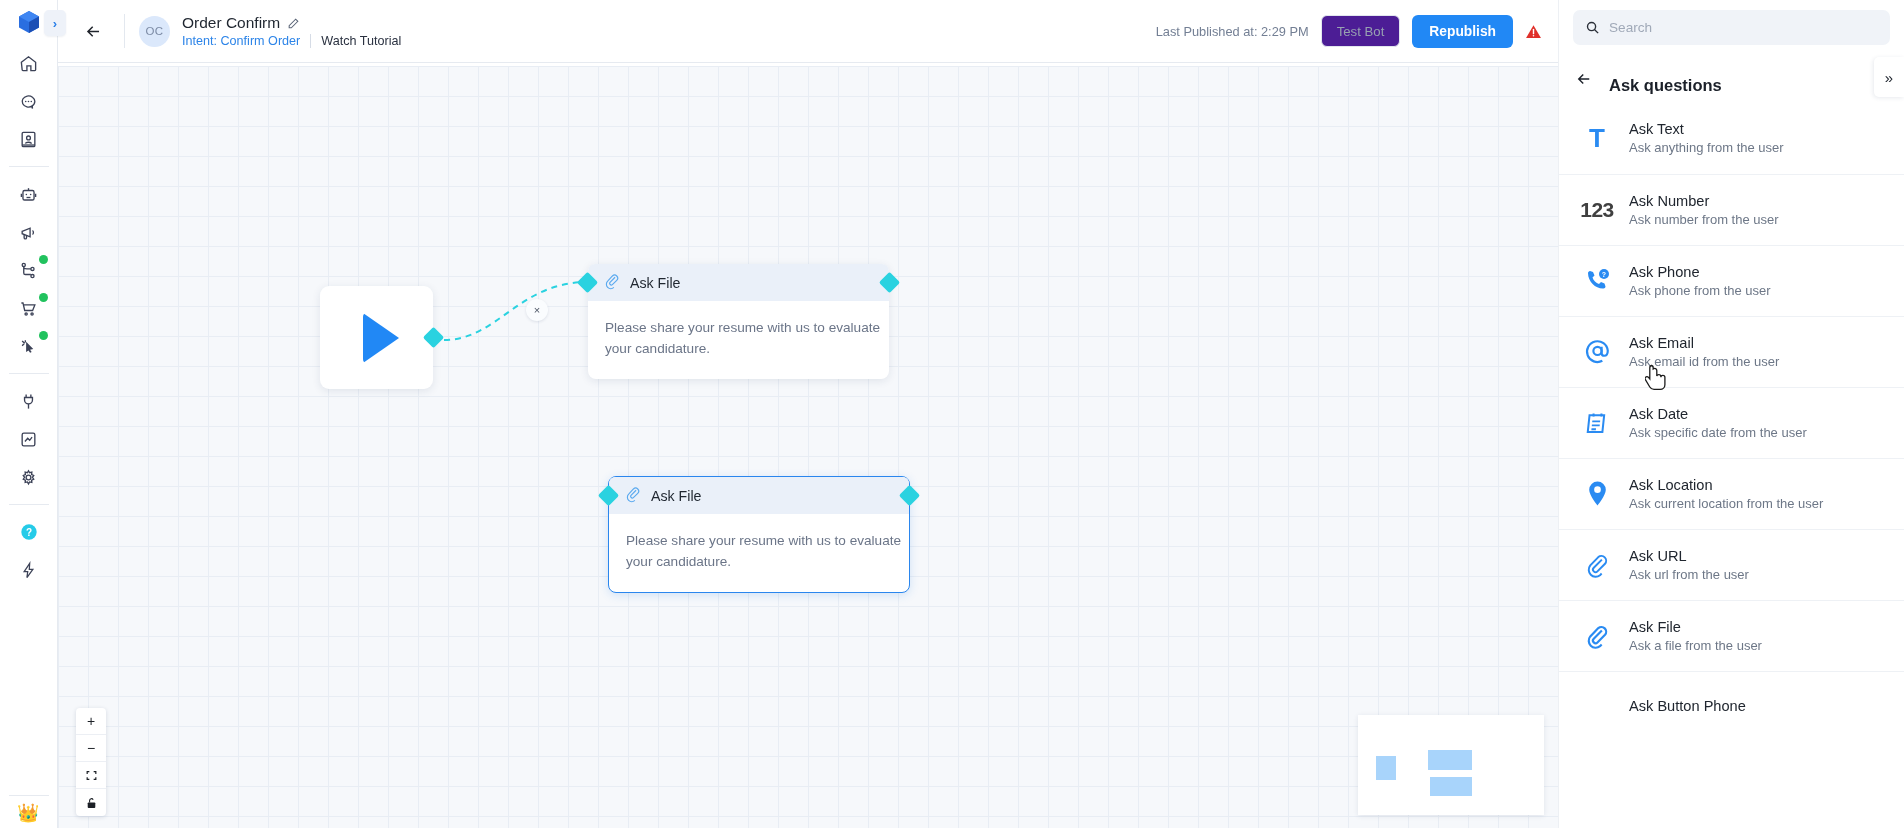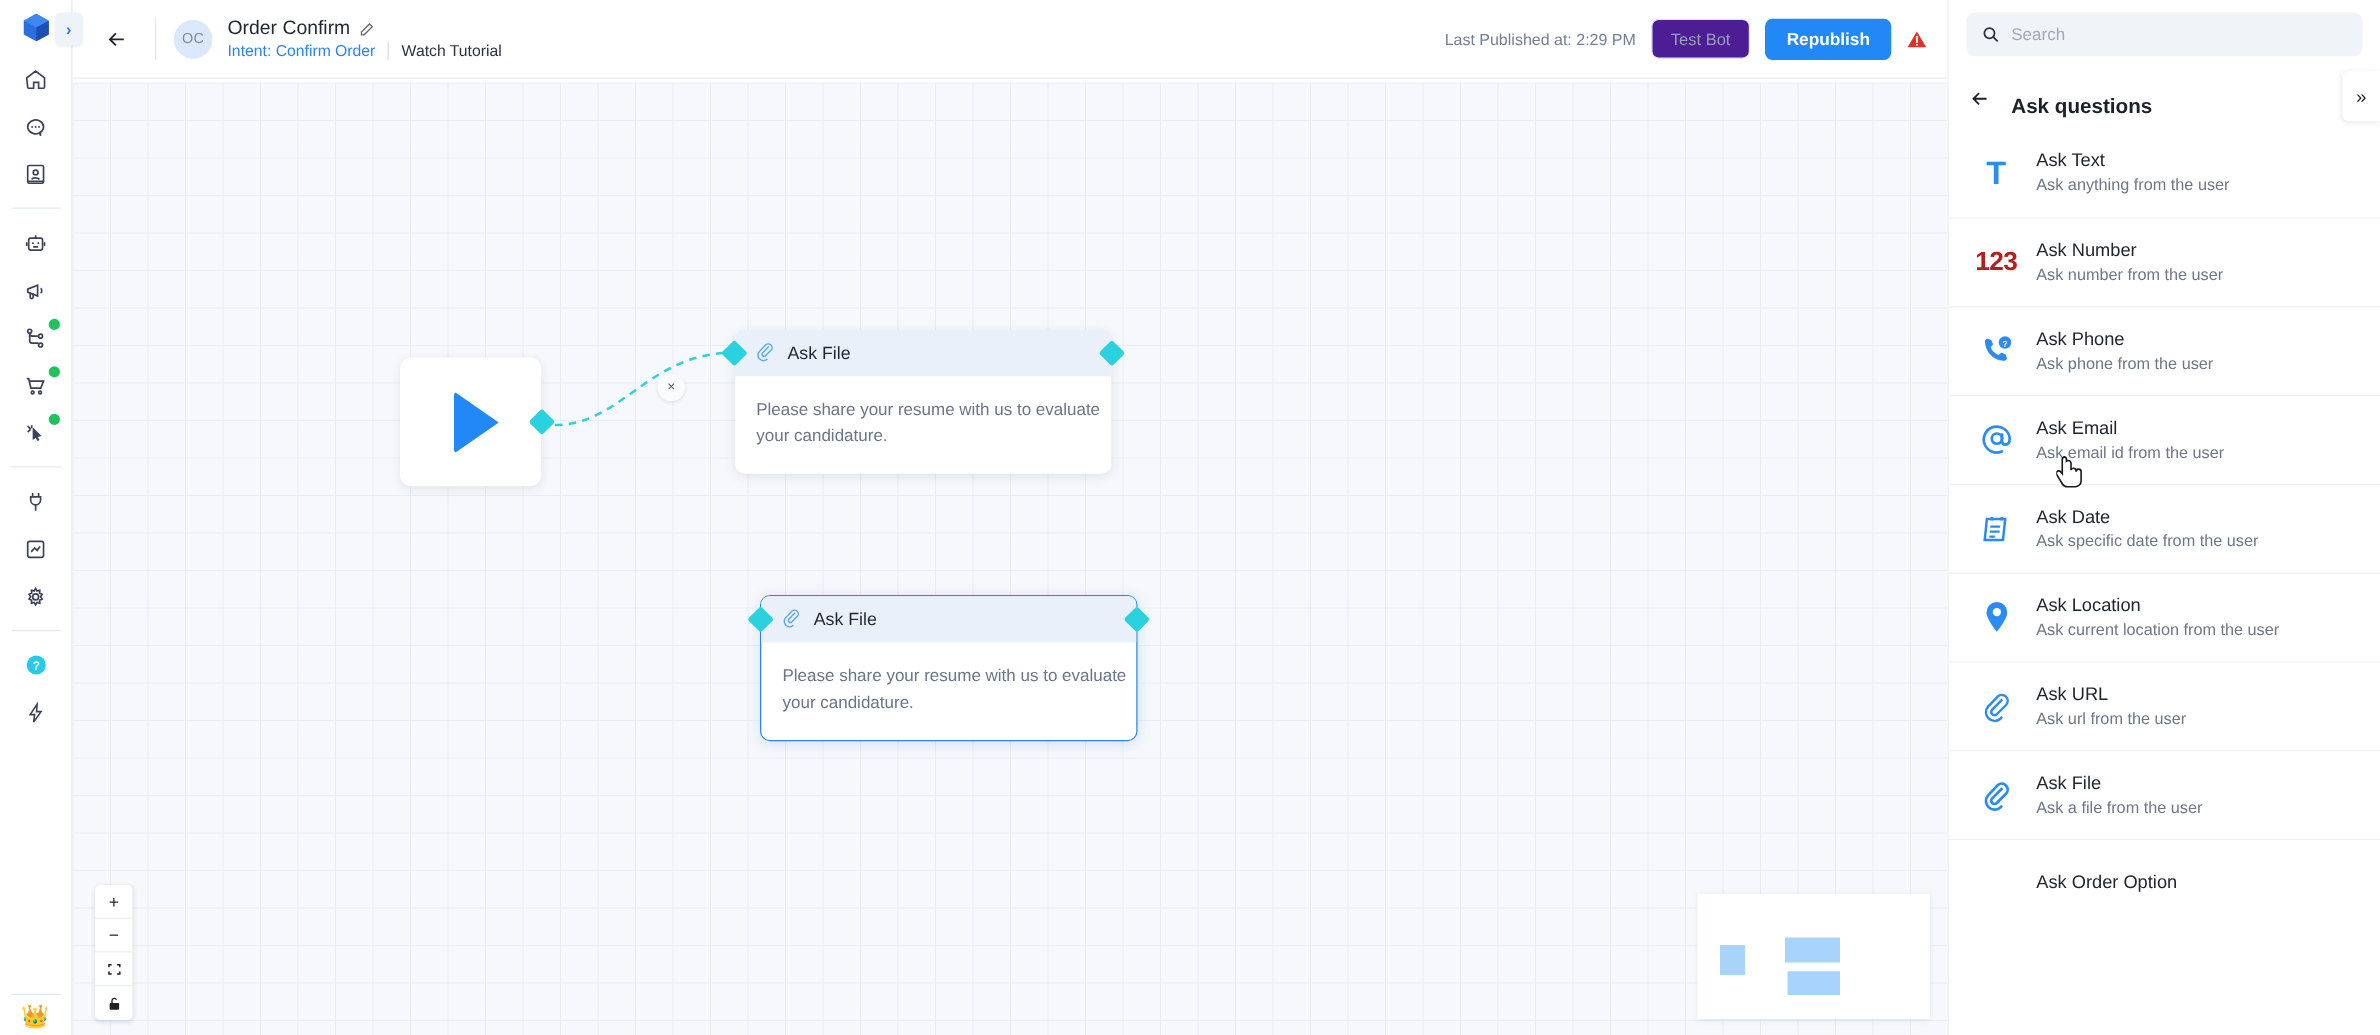--- a/index.html
+++ b/index.html
@@ -197,21 +197,21 @@
   .q-item {
     display: flex; align-items: center; gap: 16px;
     padding: 14px 16px 15px 22px; border-top: 1px solid #eef1f5;
     cursor: pointer; min-height: 71px;
   }
   .q-icon {
     width: 32px; min-width: 32px; height: 32px;
     display: flex; align-items: center; justify-content: center;
     color: #2a8bf2;
   }
-  .q-txt-123 { font-size: 21px; font-weight: bold; color: #b91c1c; letter-spacing: -.5px; }
+  .q-txt-123 { font-size: 21px; font-weight: bold; color: #404040; letter-spacing: -.5px; }
   .q-txt-T { font-size: 26px; font-weight: bold; color: #2a8bf2; line-height: 1; }
   .q-label { font-size: 14.6px; color: #20262f; }
   .q-desc { font-size: 13px; color: #6d7787; margin-top: 3px; }
 
   
   .cursor-ptr { position: absolute; z-index: 70; pointer-events: none; }
 </style>
 </head>
 <body>
 
@@ -552,21 +552,21 @@
         </span>
         <span>
           <div class="q-label">Ask File</div>
           <div class="q-desc">Ask a file from the user</div>
         </span>
       </div>
 
       <div class="q-item" style="padding-top:12px;">
         <span class="q-icon"></span>
         <span>
-          <div class="q-label">Ask Order Option</div>
+          <div class="q-label">Ask Button Phone</div>
         </span>
       </div>
 
     </div>
   </div>
 
   <svg class="cursor-ptr" style="left:1645px; top:363px;" width="26" height="34" viewBox="0 0 26 34">
     <path d="M7 2.5c-1.3 0-2.2 1-2.2 2.2V16l-1.3-1.6c-.8-1-2.3-1-3 0-.6.7-.6 1.6-.1 2.3l4.4 7.3c.9 1.5 2.5 2.4 4.2 2.4h6.2c2.6 0 4.7-2.1 4.7-4.7v-7.4c0-1.1-.9-2-2-2s-2 .9-2 2v-.6c0-1.2-.9-2.1-2.1-2.1-1 0-1.8.6-2 1.5V7.6c0-1.2-1-2.2-2.2-2.2-.5 0-1 .2-1.4.5V4.7c0-1.2-.9-2.2-2.2-2.2z" fill="#ffffff" stroke="#1b1b1b" stroke-width="1.3"></path>
   </svg>
 

